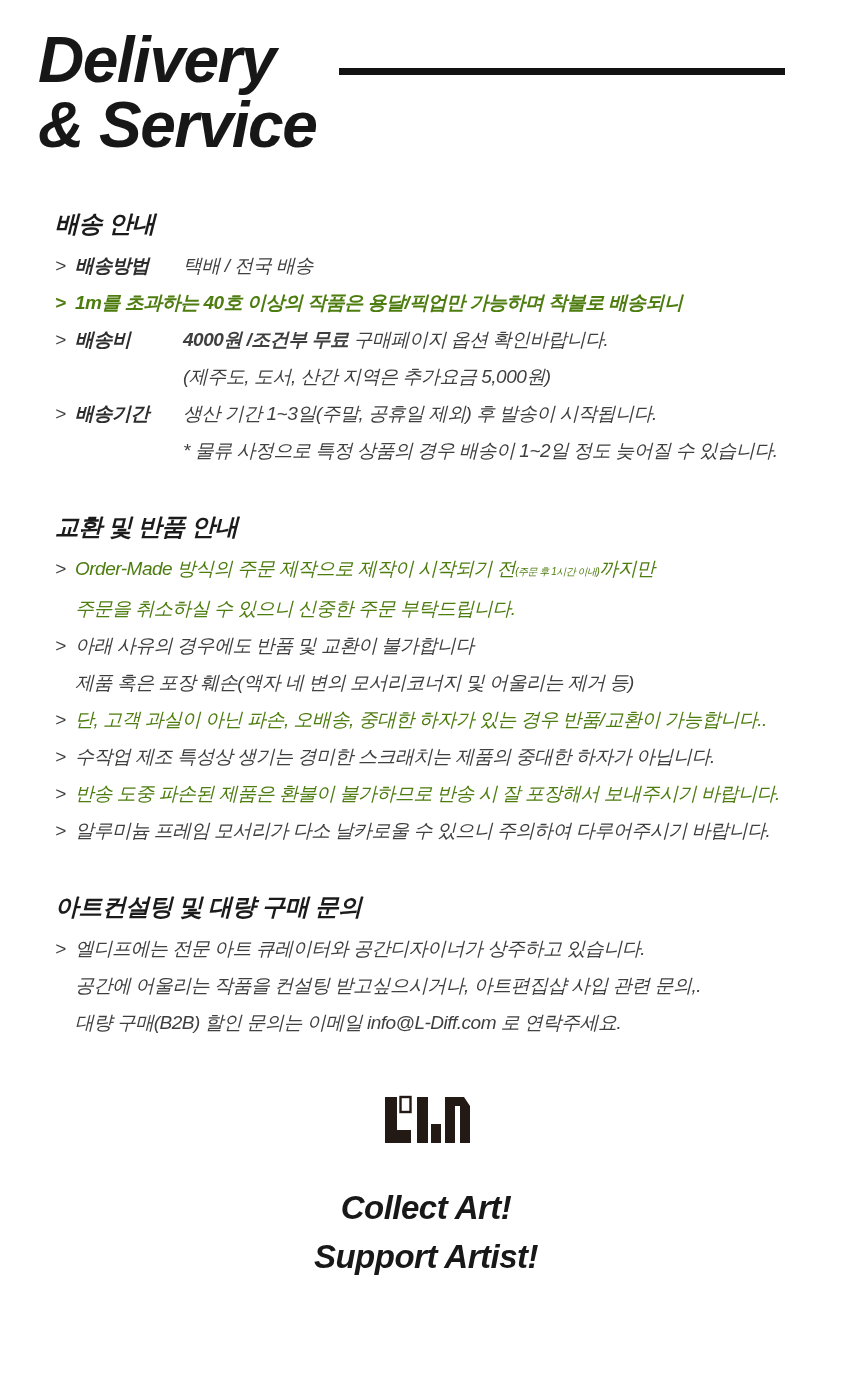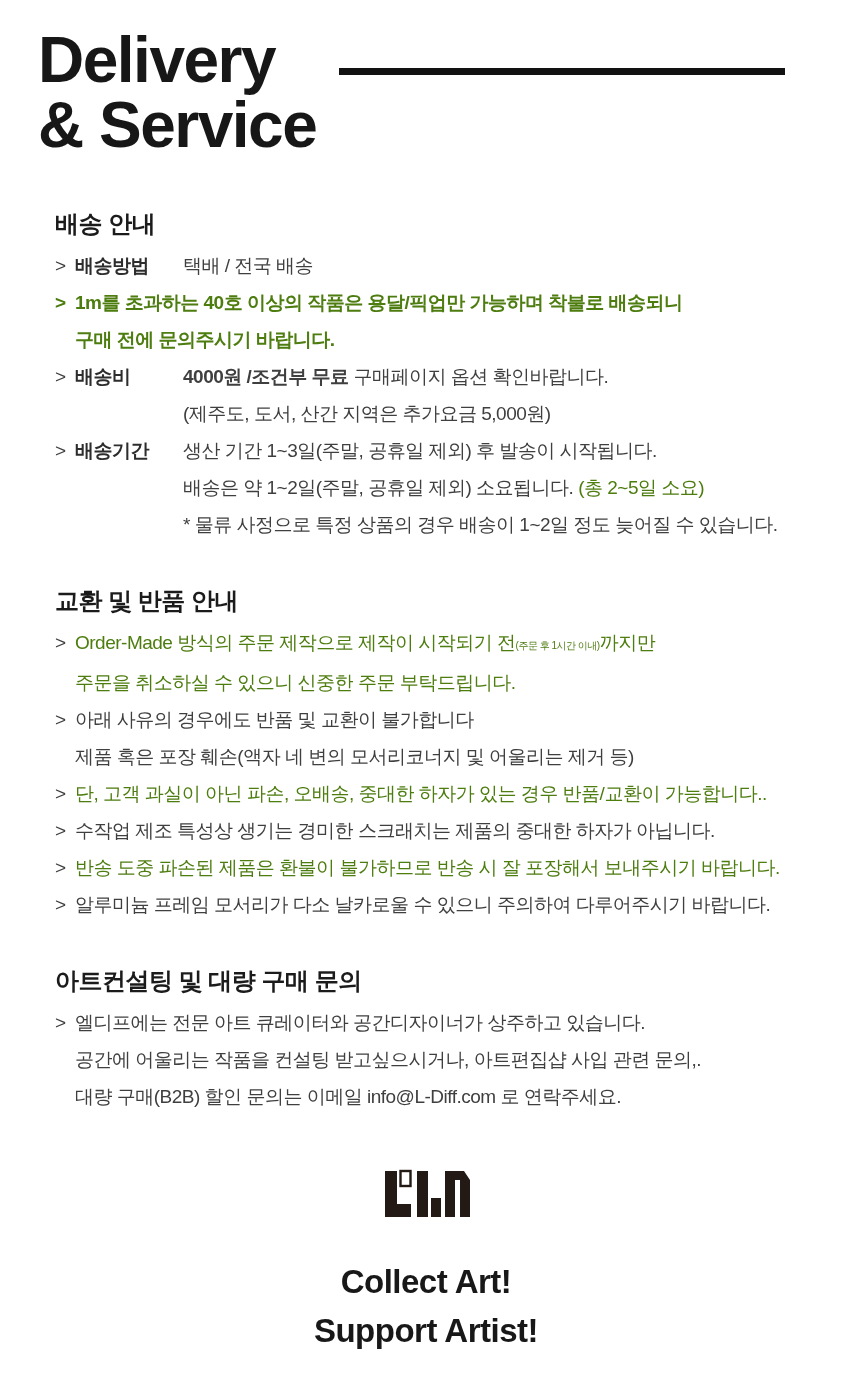--- a/index.html
+++ b/index.html
@@ -3,21 +3,21 @@
 <meta charset="utf-8">
 <style>
   * { box-sizing: border-box; }
   html, body { margin: 0; padding: 0; }
   body {
     width: 860px; height: 1393px; overflow: hidden;
     background: #ffffff;
     font-family: "Liberation Sans", "DejaVu Sans", sans-serif;
     color: #3f3f3f;
   }
-  .page { position: relative; width: 812px; height: 1393px; }
+  .page { position: relative; width: 812px; height: 1393px; font-style: italic; }
 
   
   .header { position: relative; padding: 28px 0 0 38px; }
   .title { margin: 0; font-size: 64px; line-height: 65px; font-weight: 800;
            color: #171717; letter-spacing: -1.5px; }
   .title span { display: block; }
   .title-rule { position: absolute; left: 339px; top: 68px; width: 446px;
                 height: 7px; background: #121212; }
 
   
@@ -69,34 +69,30 @@
       <div class="sec-body">
 
         <p class="line row">
           <span class="lbl"><span class="mk">&gt;</span><b>배송방법</b></span>
           <span class="val">택배 / 전국 배송</span>
         </p>
 
         <p class="line red bold">
           <span class="mk">&gt;</span><span>1m를 초과하는 40호 이상의 작품은 용달/픽업만 가능하며 착불로 배송되니</span>
         </p>
-        <p class="line red bold cont">구매 전에 문의주시기 바랍니다.</p>
 
         <p class="line row">
           <span class="lbl"><span class="mk">&gt;</span><b>배송비</b></span>
           <span class="val"><b>4000원 /조건부 무료</b><span> 구매페이지 옵션 확인바랍니다.</span></span>
         </p>
         <p class="line cont-val">(제주도, 도서, 산간 지역은 추가요금 5,000원)</p>
 
         <p class="line row">
           <span class="lbl"><span class="mk">&gt;</span><b>배송기간</b></span>
           <span class="val">생산 기간 1~3일(주말, 공휴일 제외) 후 발송이 시작됩니다.</span>
-        </p>
-        <p class="line cont-val">
-          <span>배송은 약 1~2일(주말, 공휴일 제외) 소요됩니다. </span><span class="red">(총 2~5일 소요)</span>
         </p>
         <p class="line cont-val">* 물류 사정으로 특정 상품의 경우 배송이 1~2일 정도 늦어질 수 있습니다.</p>
 
       </div>
     </section>
 
     <section class="sec2">
       <h2>교환 및 반품 안내</h2>
       <div class="sec-body">
 

